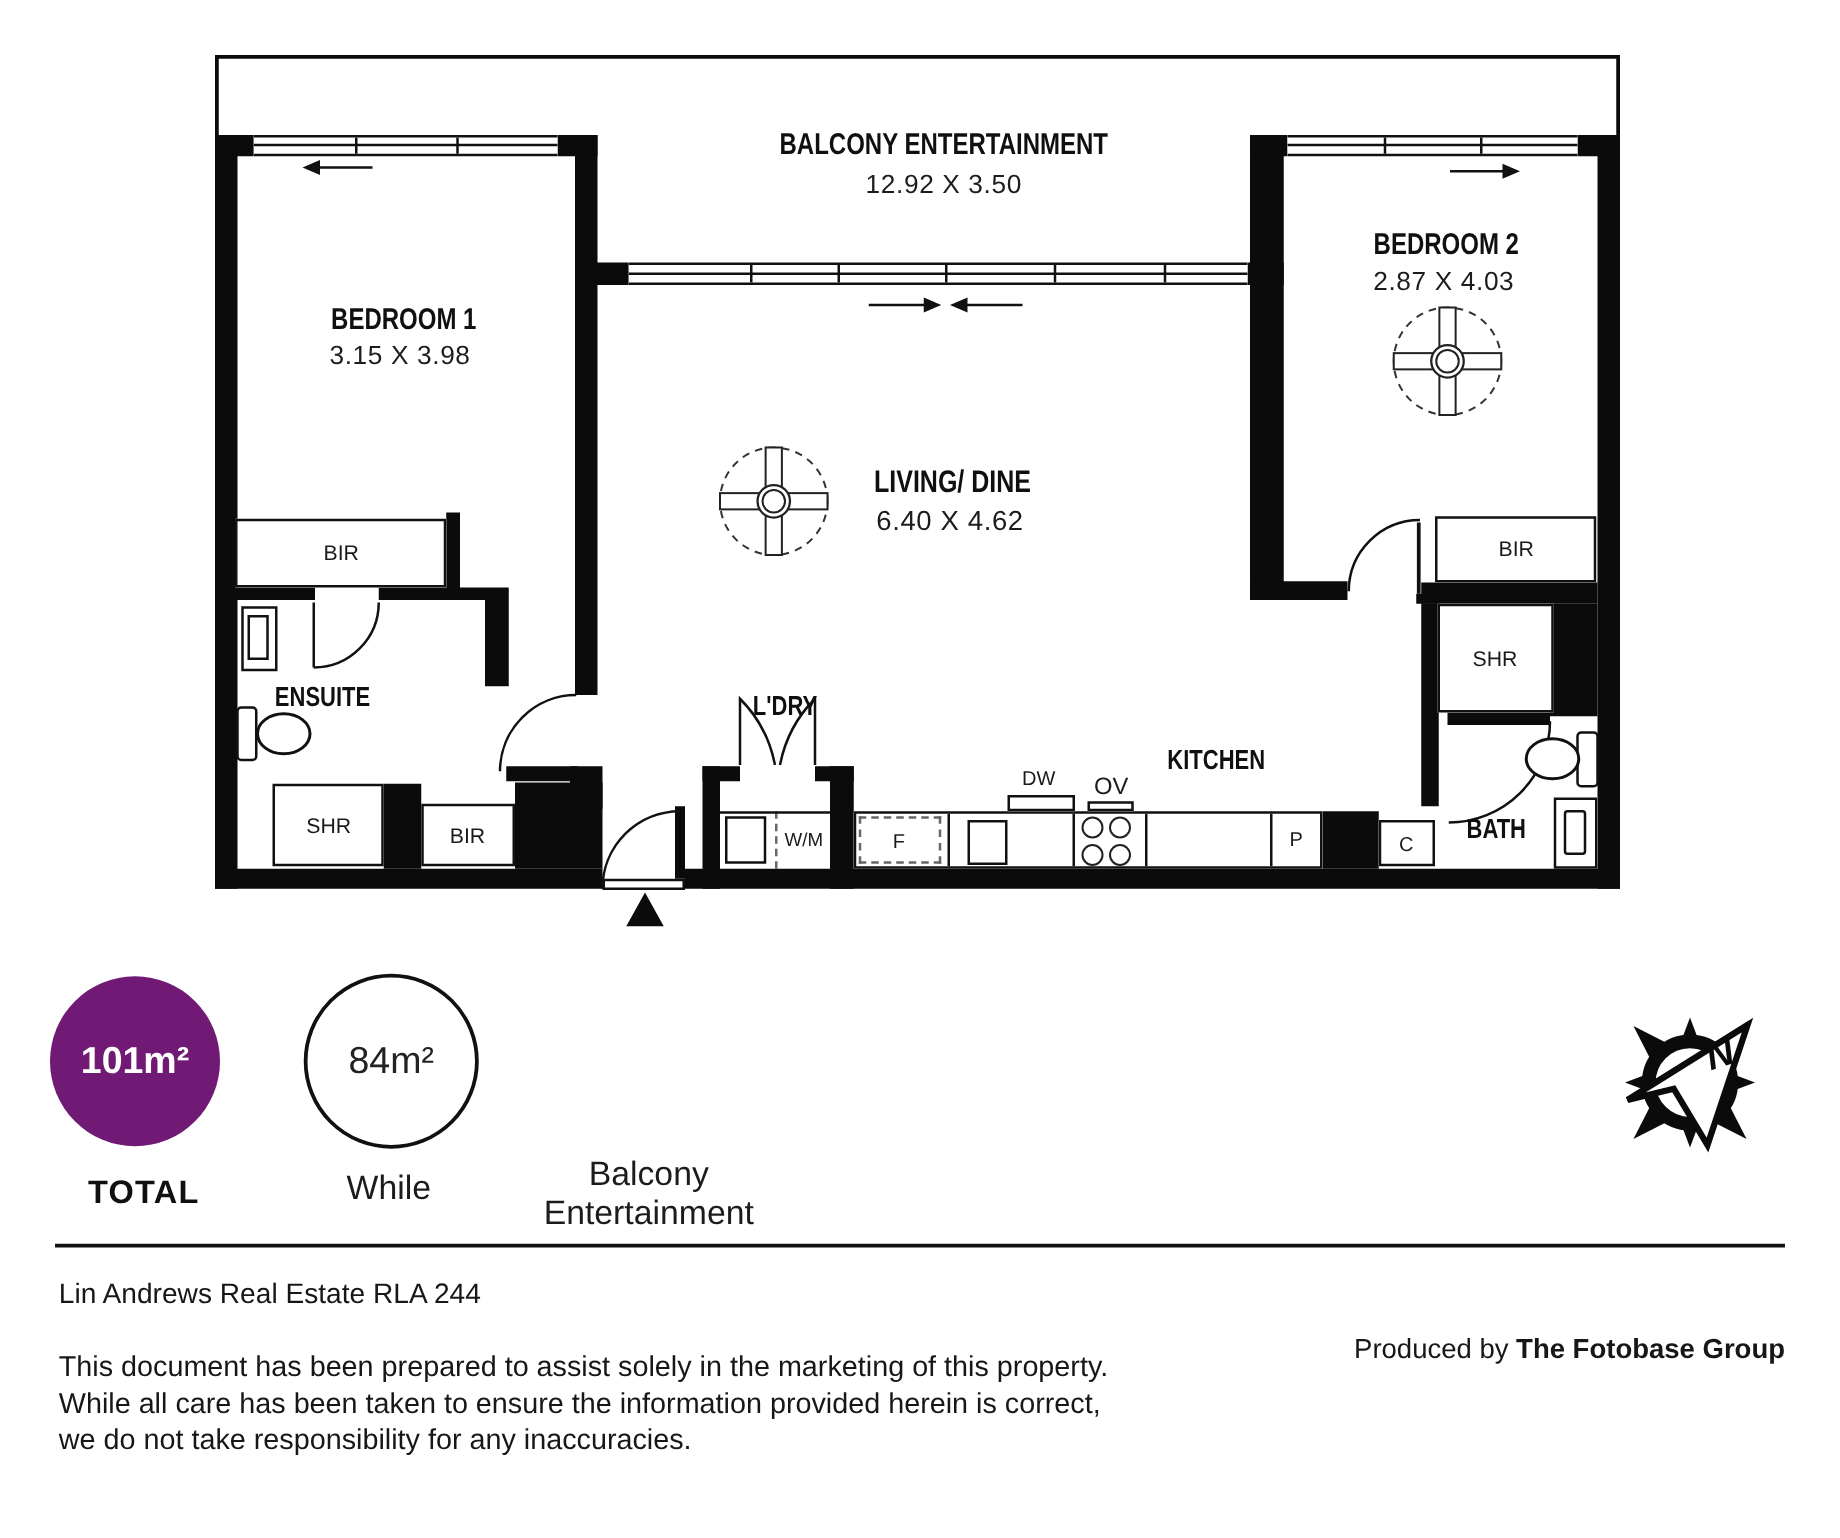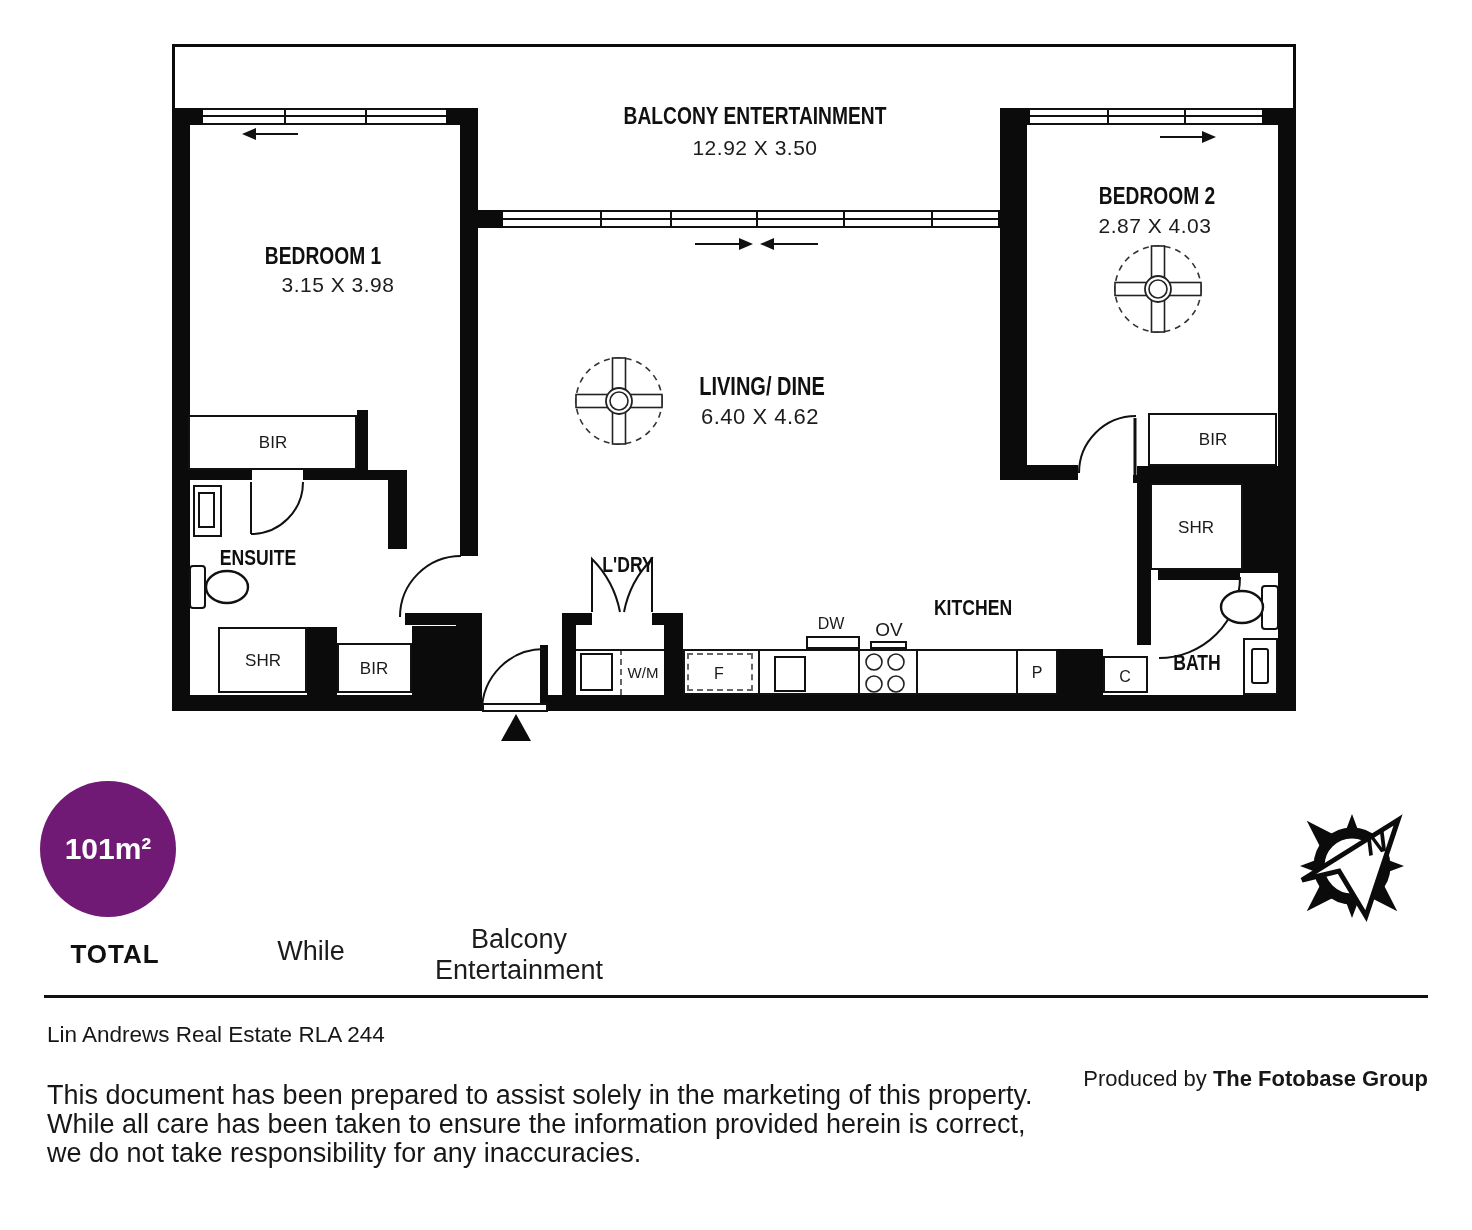--- a/index.html
+++ b/index.html
@@ -10,21 +10,21 @@
   .win .mid{position:absolute;left:0;right:0;top:5px;height:2px;background:#111;}
   .win .vd{position:absolute;top:0;bottom:0;width:2px;background:#111;}
   .wbox{position:absolute;background:#fff;border:2px solid #111;box-sizing:border-box;}
   .dashbox{position:absolute;background:#fff;border:2px dashed #666;box-sizing:border-box;}
   .lab{position:absolute;transform:translate(-50%,-50%);white-space:nowrap;z-index:6;color:#101010;}
   .cond{font-weight:700;transform:translate(-50%,-50%) scaleX(.8);letter-spacing:0;}
   .dim{font-weight:400;letter-spacing:.5px;color:#1c1c1c;}
   .fix{font-weight:400;color:#1a1a1a;}
   svg.overlay{position:absolute;left:0;top:0;z-index:5;pointer-events:none;}
   .circ{position:absolute;border-radius:50%;display:flex;align-items:center;justify-content:center;box-sizing:border-box;z-index:6;}
-  .footer-line{position:absolute;font-size:27px;color:#171717;z-index:6;}
+  .footer-line{position:absolute;font-size:23px;color:#171717;z-index:6;}
 </style>
 </head>
 <body>
 
 <div id="page">
 
   <div class="w" style="left:172px;top:44px;width:1124px;height:3px;"></div>
   <div class="w" style="left:172px;top:44px;width:3px;height:66px;"></div>
   <div class="w" style="left:1293px;top:44px;width:3px;height:66px;"></div>
 
@@ -188,21 +188,21 @@
       <circle cx="0" cy="0" r="33" fill="none" stroke="#0b0b0b" stroke-width="11"></circle>
       <polygon points="46,-46 -50,14 -13,5 14,50" fill="#fff" stroke="#0b0b0b" stroke-width="5" stroke-linejoin="miter"></polygon>
       <text x="27" y="-13" font-size="30" font-weight="bold" font-style="italic" fill="#0b0b0b" text-anchor="middle" transform="rotate(-18 27 -13)">N</text>
     </g>
   </svg>
 
   <div class="lab cond" style="left:755px;top:116px;font-size:24px;">BALCONY ENTERTAINMENT</div>
   <div class="lab dim" style="left:755px;top:148px;font-size:21px;">12.92 X 3.50</div>
 
   <div class="lab cond" style="left:323px;top:256px;font-size:24px;">BEDROOM 1</div>
-  <div class="lab dim" style="left:320px;top:285px;font-size:21px;margin-left:18px;">3.15 X 3.98</div>
+  <div class="lab dim" style="left:320px;top:285px;font-size:21px;">3.15 X 3.98</div>
 
   <div class="lab cond" style="left:1157px;top:196px;font-size:24px;">BEDROOM 2</div>
   <div class="lab dim" style="left:1155px;top:226px;font-size:21px;">2.87 X 4.03</div>
 
   <div class="lab cond" style="left:762px;top:386px;font-size:25px;">LIVING/ DINE</div>
   <div class="lab dim" style="left:760px;top:417px;font-size:22px;">6.40 X 4.62</div>
 
   <div class="lab cond" style="left:258px;top:558px;font-size:22px;">ENSUITE</div>
   <div class="lab cond" style="left:628px;top:565px;font-size:22px;">L'DRY</div>
   <div class="lab cond" style="left:973px;top:608px;font-size:22px;">KITCHEN</div>
@@ -216,20 +216,23 @@
   <div class="lab fix" style="left:643px;top:672px;font-size:15px;">W/M</div>
   <div class="lab fix" style="left:719px;top:674px;font-size:16px;">F</div>
   <div class="lab fix" style="left:831px;top:624px;font-size:16px;">DW</div>
   <div class="lab fix" style="left:889px;top:630px;font-size:19px;">OV</div>
   <div class="lab fix" style="left:1037px;top:673px;font-size:16px;">P</div>
   <div class="lab fix" style="left:1125px;top:677px;font-size:16px;">C</div>
 
   <div class="circ" style="left:40px;top:781px;width:136px;height:136px;background:#701a75;text-align:center;">
     <span style="color:#fff;font-weight:700;font-size:30px;">101m²</span>
   </div>
+  <div class="circ" style="left:243px;top:779px;width:140px;height:140px;border:3.5px solid #111;background:#fff;">
+    <span style="color:#222;font-size:30px;">84m²</span>
+  </div>
   <div class="lab" style="left:115px;top:954px;font-size:26px;font-weight:700;letter-spacing:1px;">TOTAL</div>
   <div class="lab" style="left:311px;top:951px;font-size:27px;color:#1c1c1c;">While</div>
   <div style="position:absolute;left:519px;top:924px;width:190px;transform:translateX(-50%);text-align:center;
               font-size:27px;line-height:31px;color:#1c1c1c;z-index:6;">Balcony Entertainment</div>
 
   <div style="position:absolute;left:44px;top:995px;width:1384px;height:3px;background:#111;"></div>
   <div class="footer-line" style="left:47px;top:1022px;font-size:22.5px;">Lin Andrews Real Estate RLA 244</div>
   <div class="footer-line" style="left:47px;top:1080px;">This document has been prepared to assist solely in the marketing of this property.</div>
   <div class="footer-line" style="left:47px;top:1109px;">While all care has been taken to ensure the information provided herein is correct,</div>
   <div class="footer-line" style="left:47px;top:1138px;">we do not take responsibility for any inaccuracies.</div>

